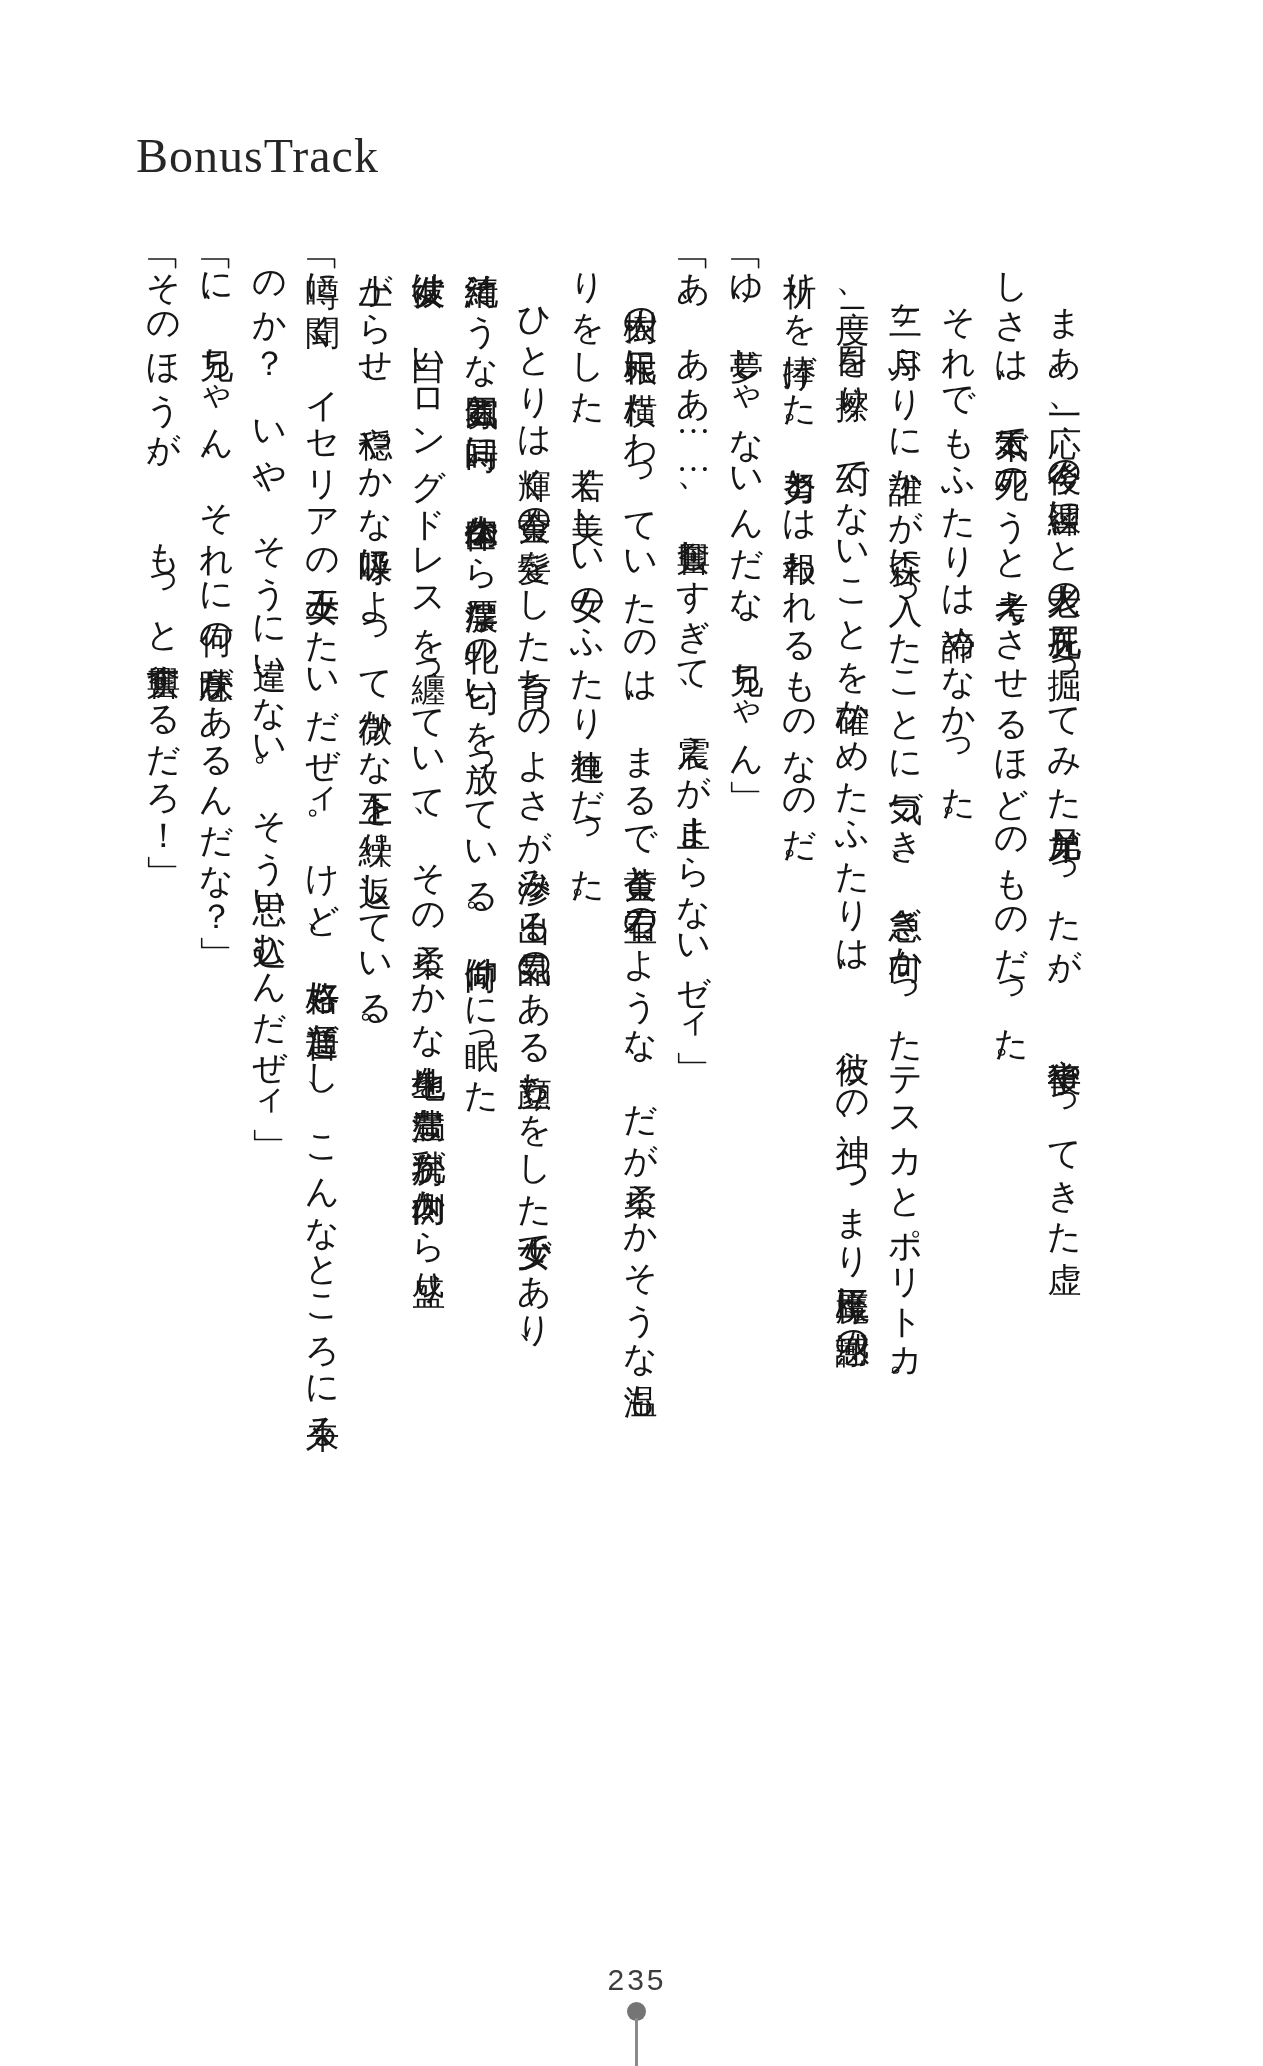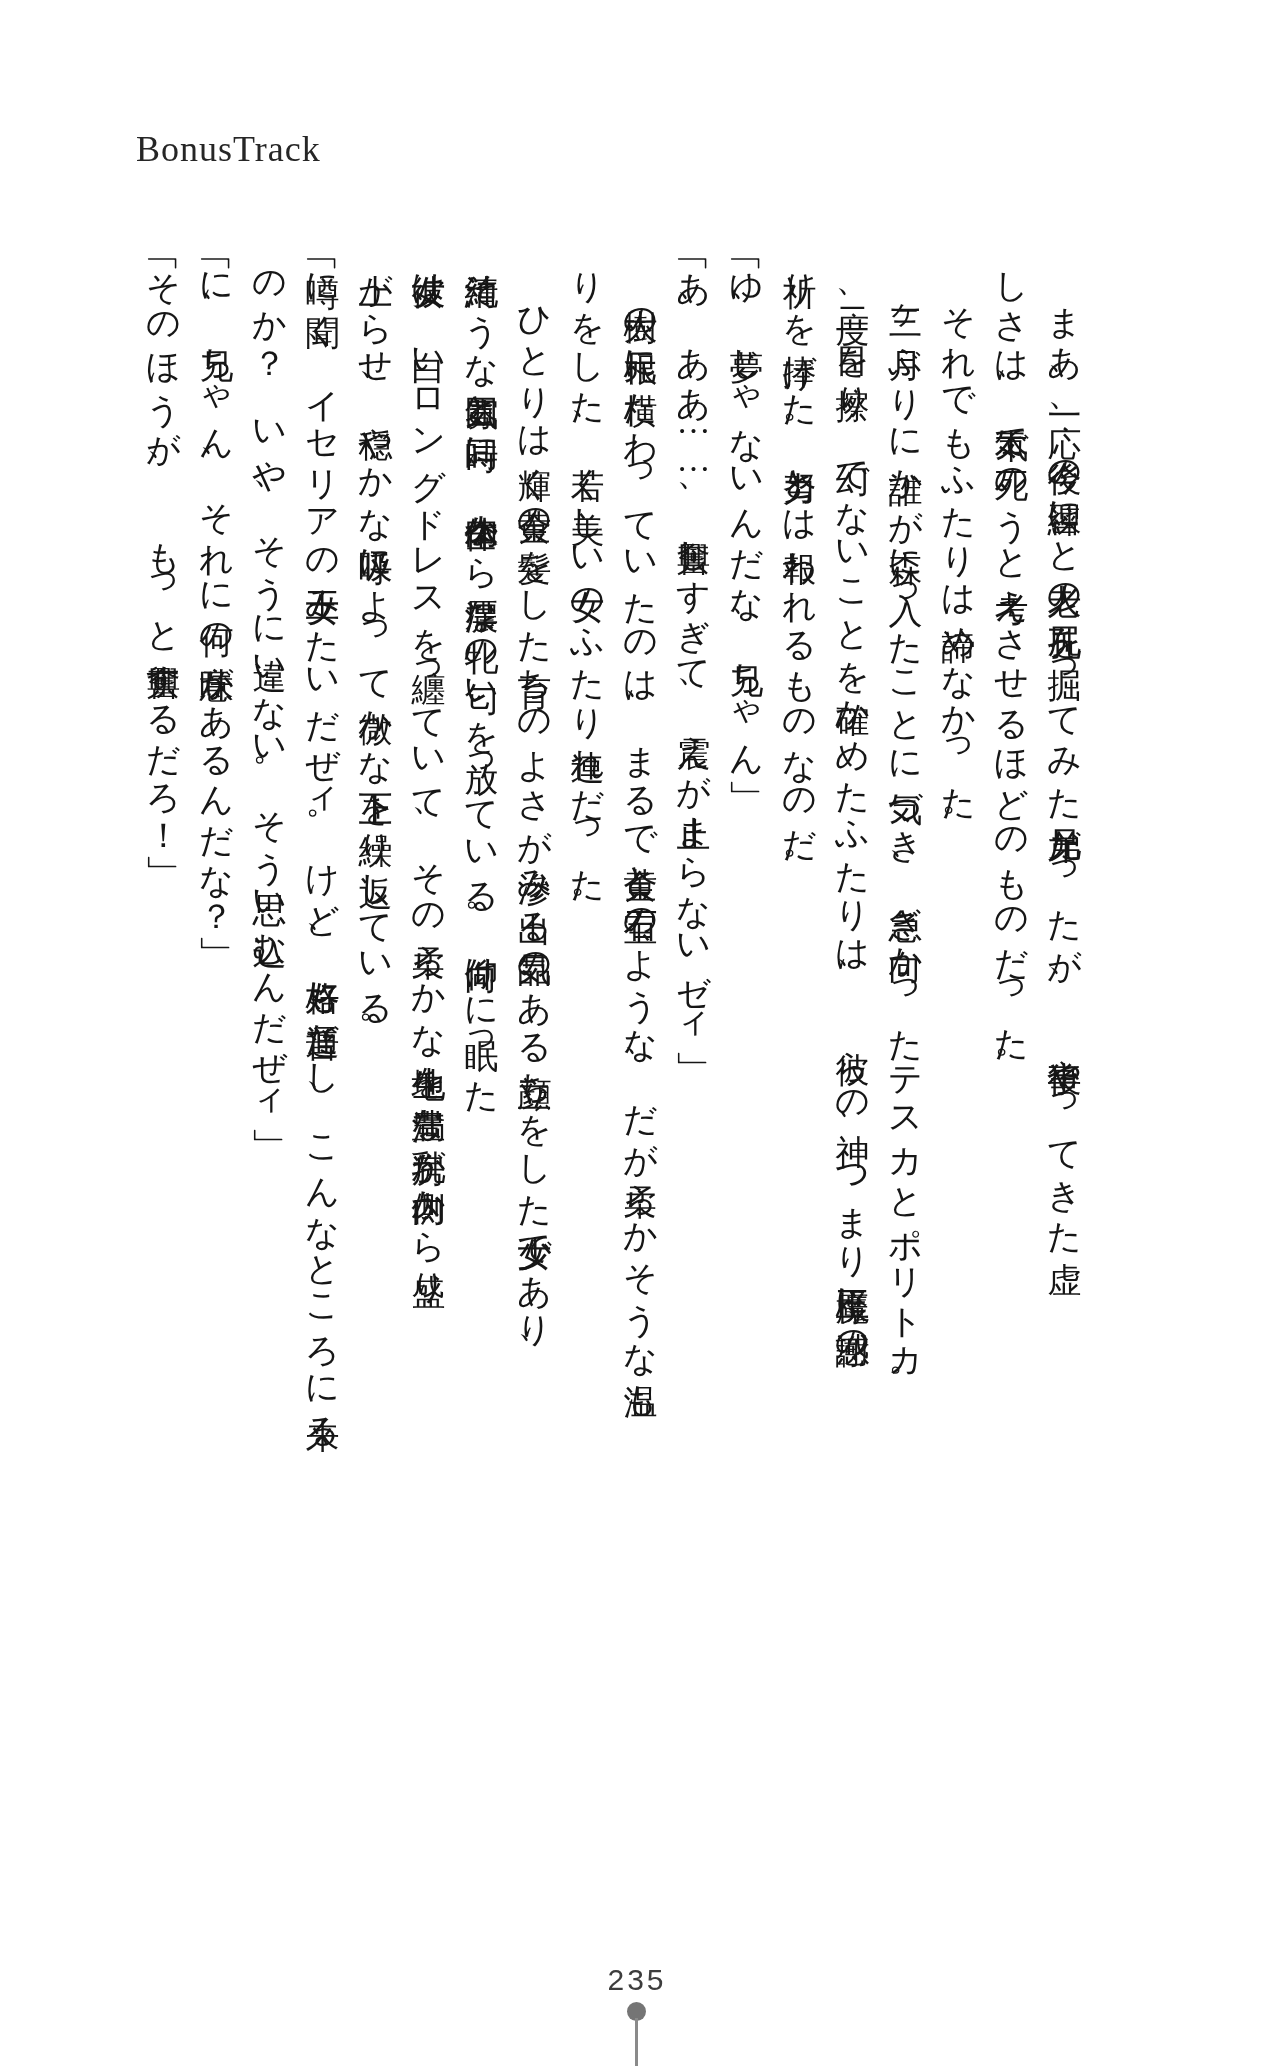--- a/index.html
+++ b/index.html
@@ -12,21 +12,21 @@
     width: 1263px;
     height: 2066px;
     background: #ffffff;
     overflow: hidden;
     font-family: "Liberation Serif", "DejaVu Serif", serif;
   }
   .header-title {
     position: absolute;
     left: 136px;
     top: 128px;
-    font-size: 36px;
+    font-size: 48px;
     letter-spacing: 1px;
     color: #262626;
     font-family: "Liberation Serif", "DejaVu Serif", serif;
   }
   .text-block {
     position: absolute;
     top: 248px;
     right: 172px;
     height: 1440px;
     writing-mode: vertical-rl;

